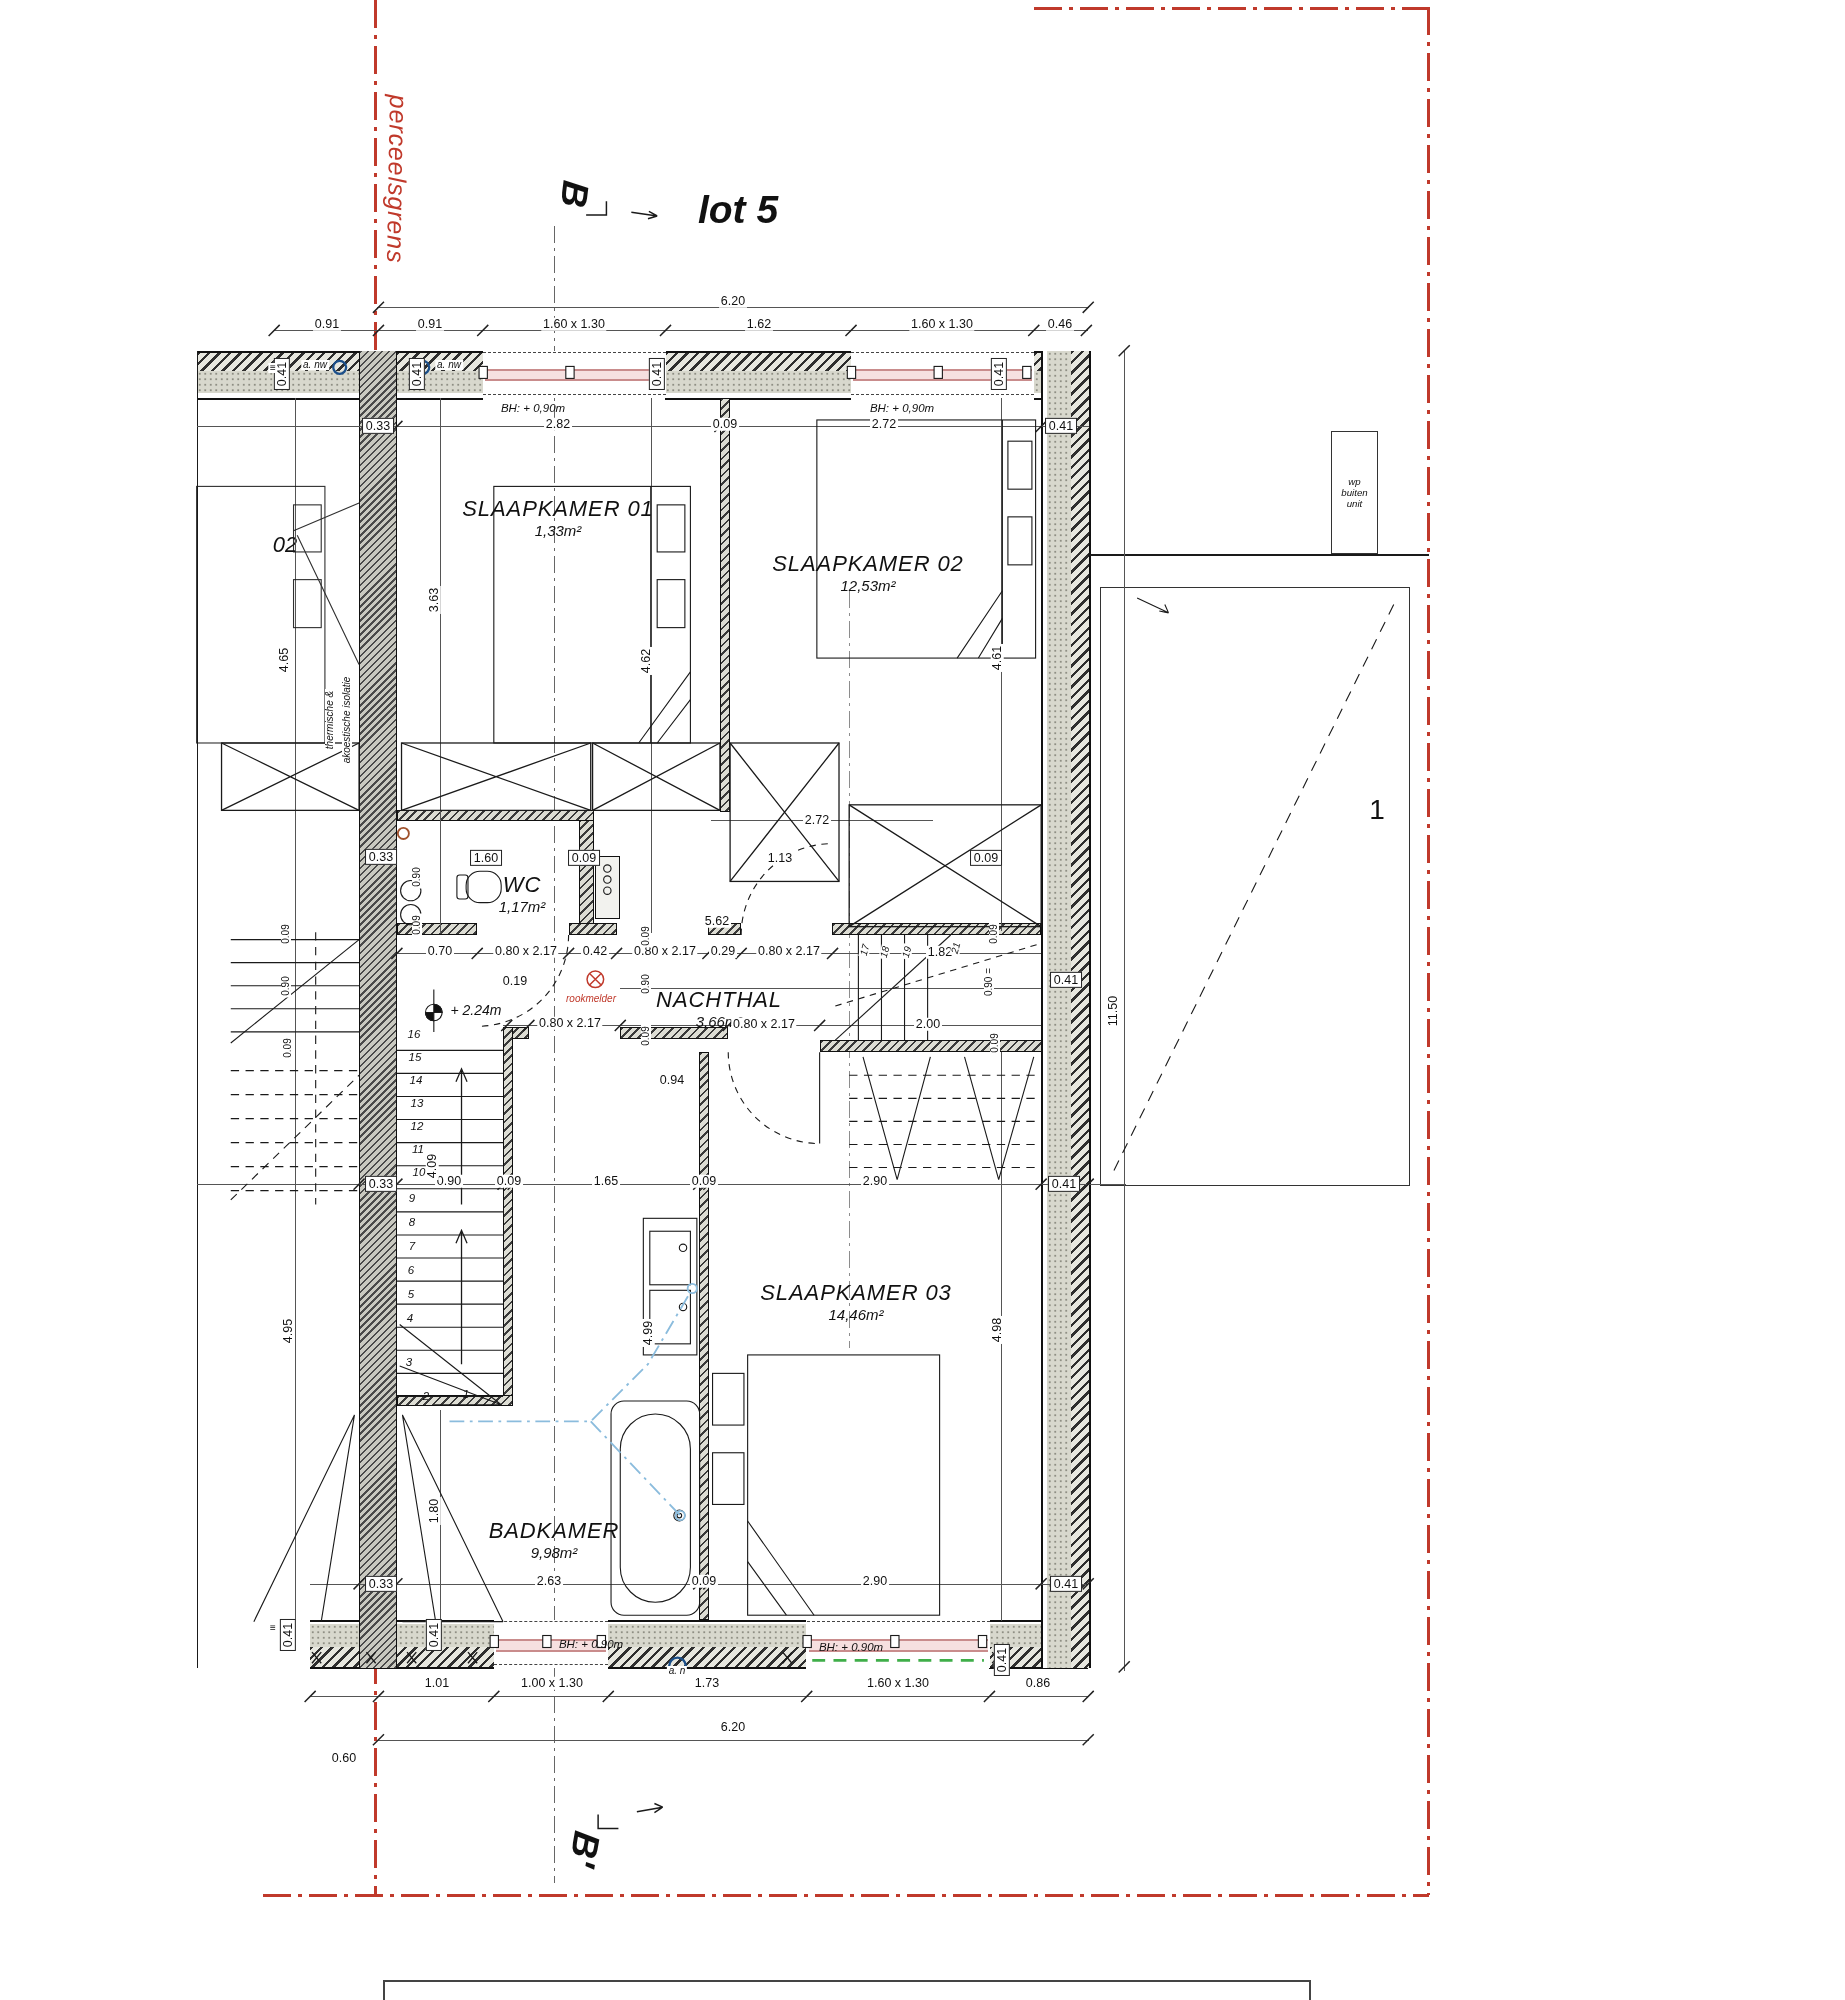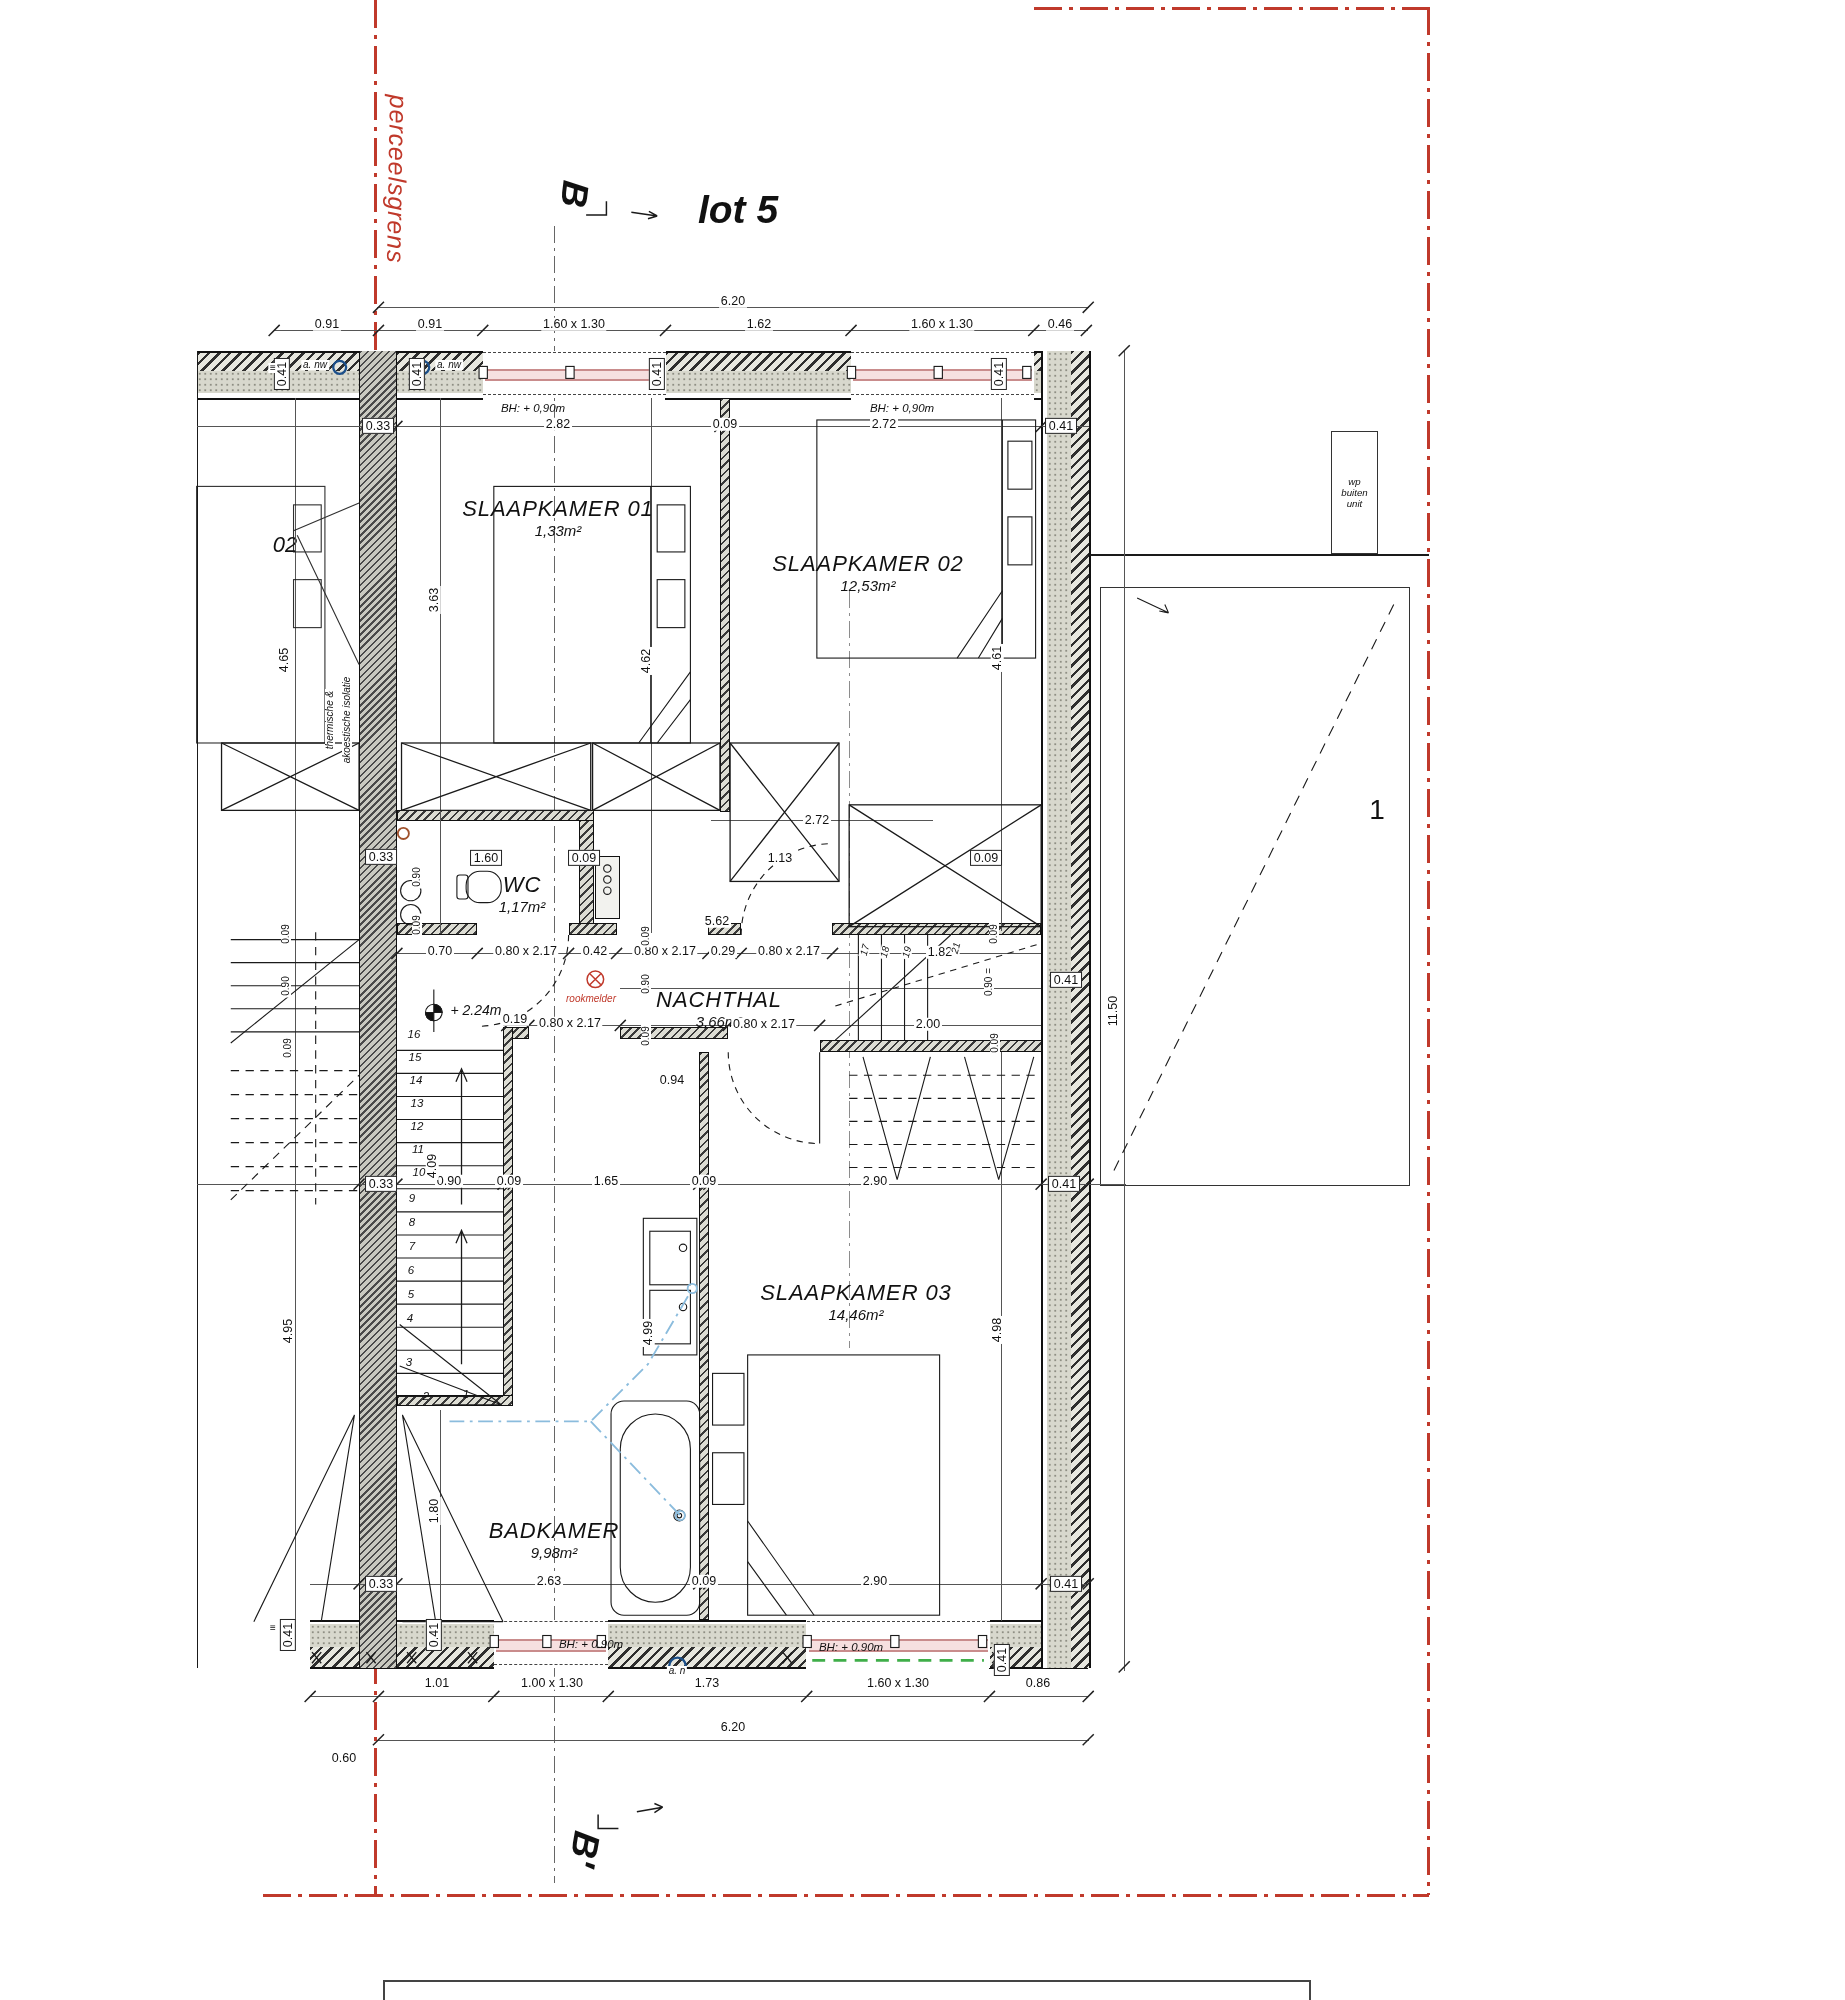--- a/index.html
+++ b/index.html
@@ -398,21 +398,21 @@
       <span class="lbl" style="left: 723px; top: 951px;">0.29</span>
       <span class="lbl" style="left: 789px; top: 951px;">0.80 x 2.17</span>
       <span class="lbl tiny i" style="left: 865px; top: 950px; transform: translate(-50%, -50%) rotate(-75deg);">17</span>
       <span class="lbl tiny i" style="left: 885px; top: 952px; transform: translate(-50%, -50%) rotate(-75deg);">18</span>
       <span class="lbl tiny i" style="left: 907px; top: 952px; transform: translate(-50%, -50%) rotate(-75deg);">19</span>
       <span class="lbl" style="left: 940px; top: 952px;">1.82</span>
       <span class="lbl tiny i" style="left: 956px; top: 948px; transform: translate(-50%, -50%) rotate(-75deg);">21</span>
       <span class="lbl" style="left: 717px; top: 921px;">5.62</span>
       <span class="lbl red tiny i" style="left: 591px; top: 999px;">rookmelder</span>
       <span class="lbl lvl" style="left: 476px; top: 1010px;">+ 2.24m</span>
-      <span class="lbl" style="left: 515px; top: 1019px;">0.19</span>
+      <span class="lbl" style="left: 515px; top: 981px;">0.19</span>
       <span class="lbl" style="left: 570px; top: 1023px;">0.80 x 2.17</span>
       <span class="lbl" style="left: 672px; top: 1080px; text-align: right;">0.94</span>
       <span class="lbl" style="left: 764px; top: 1024px;">0.80 x 2.17</span>
       <span class="lbl" style="left: 928px; top: 1024px;">2.00</span>
       <span class="lbl tiny" style="left: 646px; top: 984px; transform: translate(-50%, -50%) rotate(-90deg);">0.90</span>
       <span class="lbl tiny" style="left: 646px; top: 936px; transform: translate(-50%, -50%) rotate(-90deg);">0.09</span>
       <span class="lbl tiny" style="left: 646px; top: 1036px; transform: translate(-50%, -50%) rotate(-90deg);">0.09</span>
       <span class="lbl tiny" style="left: 989px; top: 982px; transform: translate(-50%, -50%) rotate(-90deg);">0.90 =</span>
       <span class="lbl tiny" style="left: 994px; top: 934px; transform: translate(-50%, -50%) rotate(-90deg);">0.09</span>
       <span class="lbl tiny" style="left: 995px; top: 1043px; transform: translate(-50%, -50%) rotate(-90deg);">0.09</span>

